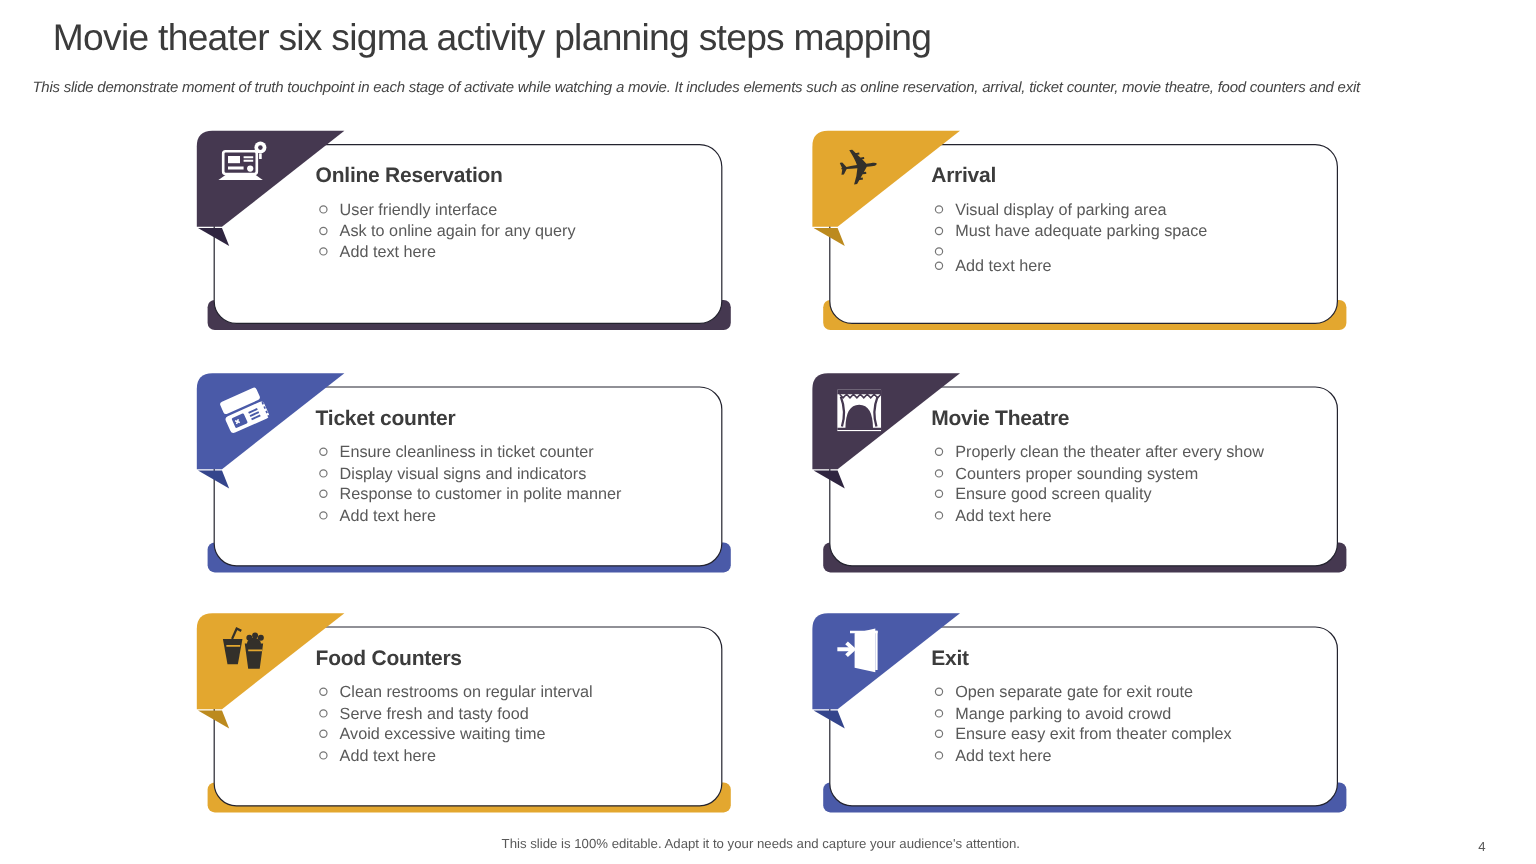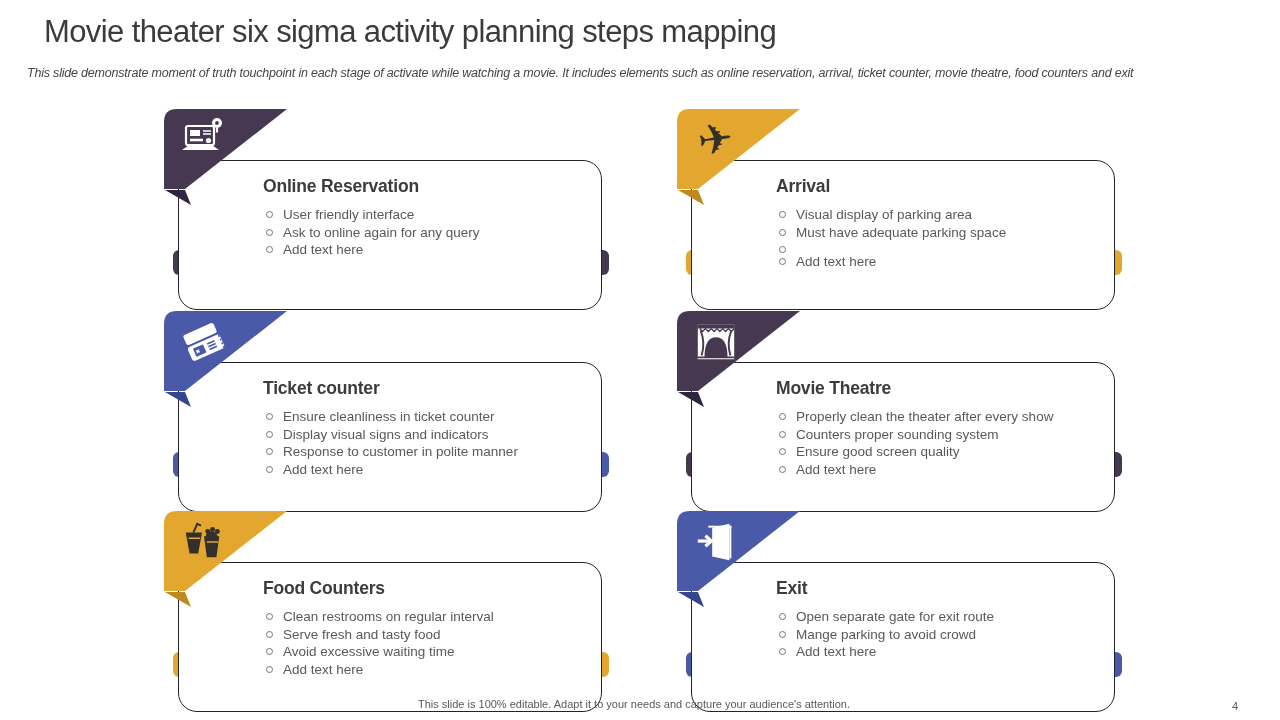--- a/index.html
+++ b/index.html
@@ -25,21 +25,20 @@
   .card.r3 { top:510px; }
 
   .card .bar {
     position:absolute; left:10px; top:142px; width:436px; height:25px;
     border-radius:6px;
   }
   .card .body {
     position:absolute; left:15px; top:12px; width:424px; height:150px;
     background:#ffffff; border:1.3px solid #23232e; border-radius:19px;
     padding:15px 18px 0 84px;
-    margin-top:40px;
   }
   .card h2 { font-size:17.5px; font-weight:bold; color:#3c3c3c; letter-spacing:-0.2px; }
   .card ul { list-style:none; margin-top:9px; }
   .card li { display:flex; font-size:13.5px; color:#595959; line-height:17.5px; }
   .bullet-marker {
     width:7px; height:7px; border:1.3px solid #757575; border-radius:50%;
     margin:5px 10px 0 3px; flex:none;
   }
   .badge { position:absolute; left:0; top:0; width:128px; height:100px; }
   .badge svg.shape { position:absolute; left:0; top:0; }
@@ -281,20 +280,24 @@
         <li>
             <span class="bullet-marker"></span>
             <span>Open separate gate for exit route</span>
           </li>
         <li>
             <span class="bullet-marker"></span>
             <span>Mange parking to avoid crowd</span>
           </li>
         <li>
             <span class="bullet-marker"></span>
+            <span>Ensure easy exit from theater complex</span>
+          </li>
+        <li>
+            <span class="bullet-marker"></span>
             <span>Add text here</span>
           </li>
       </ul>
     </div>
     <div class="badge">
       <svg class="shape" width="128" height="100" viewBox="0 0 128 100">
         <path d="M2 82 L22 82 L28 97 Z" fill="#34458c"></path>
         <path d="M14 1 L124 1 L22 81 L1 81 L1 14 Q1 1 14 1 Z" fill="#4a5aa8"></path>
       </svg>
       <div class="icon-wrap">

